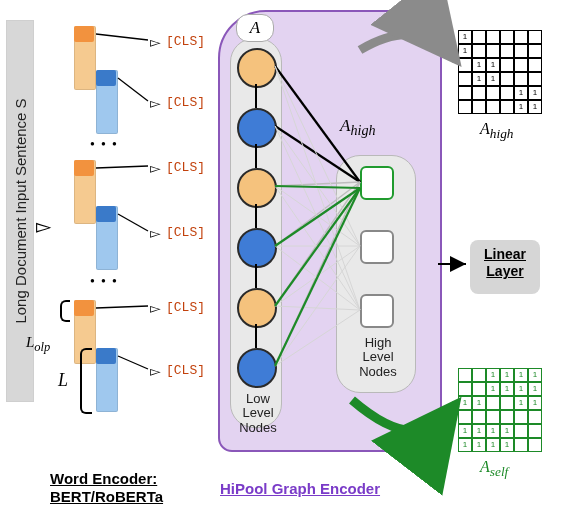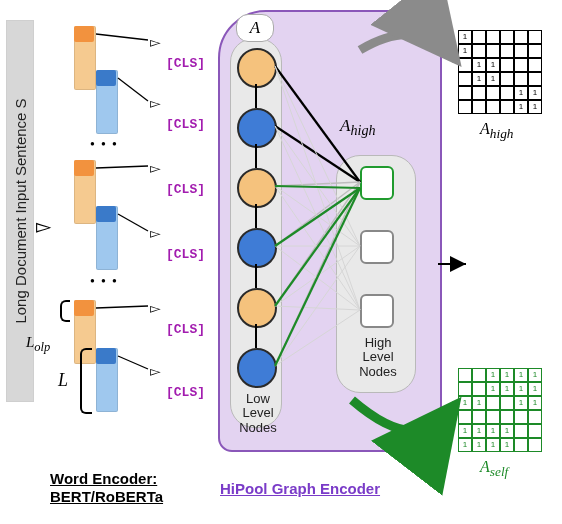--- a/index.html
+++ b/index.html
@@ -63,24 +63,23 @@
     position: absolute;
     border-left: 2px solid #000;
     border-top: 2px solid #000;
     border-bottom: 2px solid #000;
     border-radius: 6px 0 0 6px;
   }
   
   .cls-label {
     position: absolute;
     font-family: "Courier New", monospace;
-    font-weight: bold;
+    font-weight: normal;
     font-size: 13px;
-    color: #a21caf;
-    margin-top: 22px;
+    color: #c2410c;
   }
   
   .big-arrow {
     position: absolute;
     font-size: 20px;
     color: #000;
   }
   
   .graph-panel {
     position: absolute;
@@ -298,20 +297,23 @@
   <div class="high-square green" style="left:360px;top:166px;"></div>
   <div class="high-square" style="left:360px;top:230px;"></div>
   <div class="high-square" style="left:360px;top:294px;"></div>
 
   <div class="panel-caption" style="left:354px;top:336px;width:48px;">
     <span>High</span><br>
     <span>Level</span><br>
     <span>Nodes</span>
   </div>
 
+  <div class="linear-box">
+    <span>Linear</span><br><span>Layer</span>
+  </div>
 
   <div class="matrix" style="left:458px;top:30px;" id="m-self">
       <div class="cell" style="color: rgb(0, 0, 0);">1</div>
       <div class="cell"></div>
       <div class="cell"></div>
       <div class="cell"></div>
       <div class="cell"></div>
       <div class="cell"></div>
       <div class="cell" style="color: rgb(0, 0, 0);">1</div>
       <div class="cell"></div>

